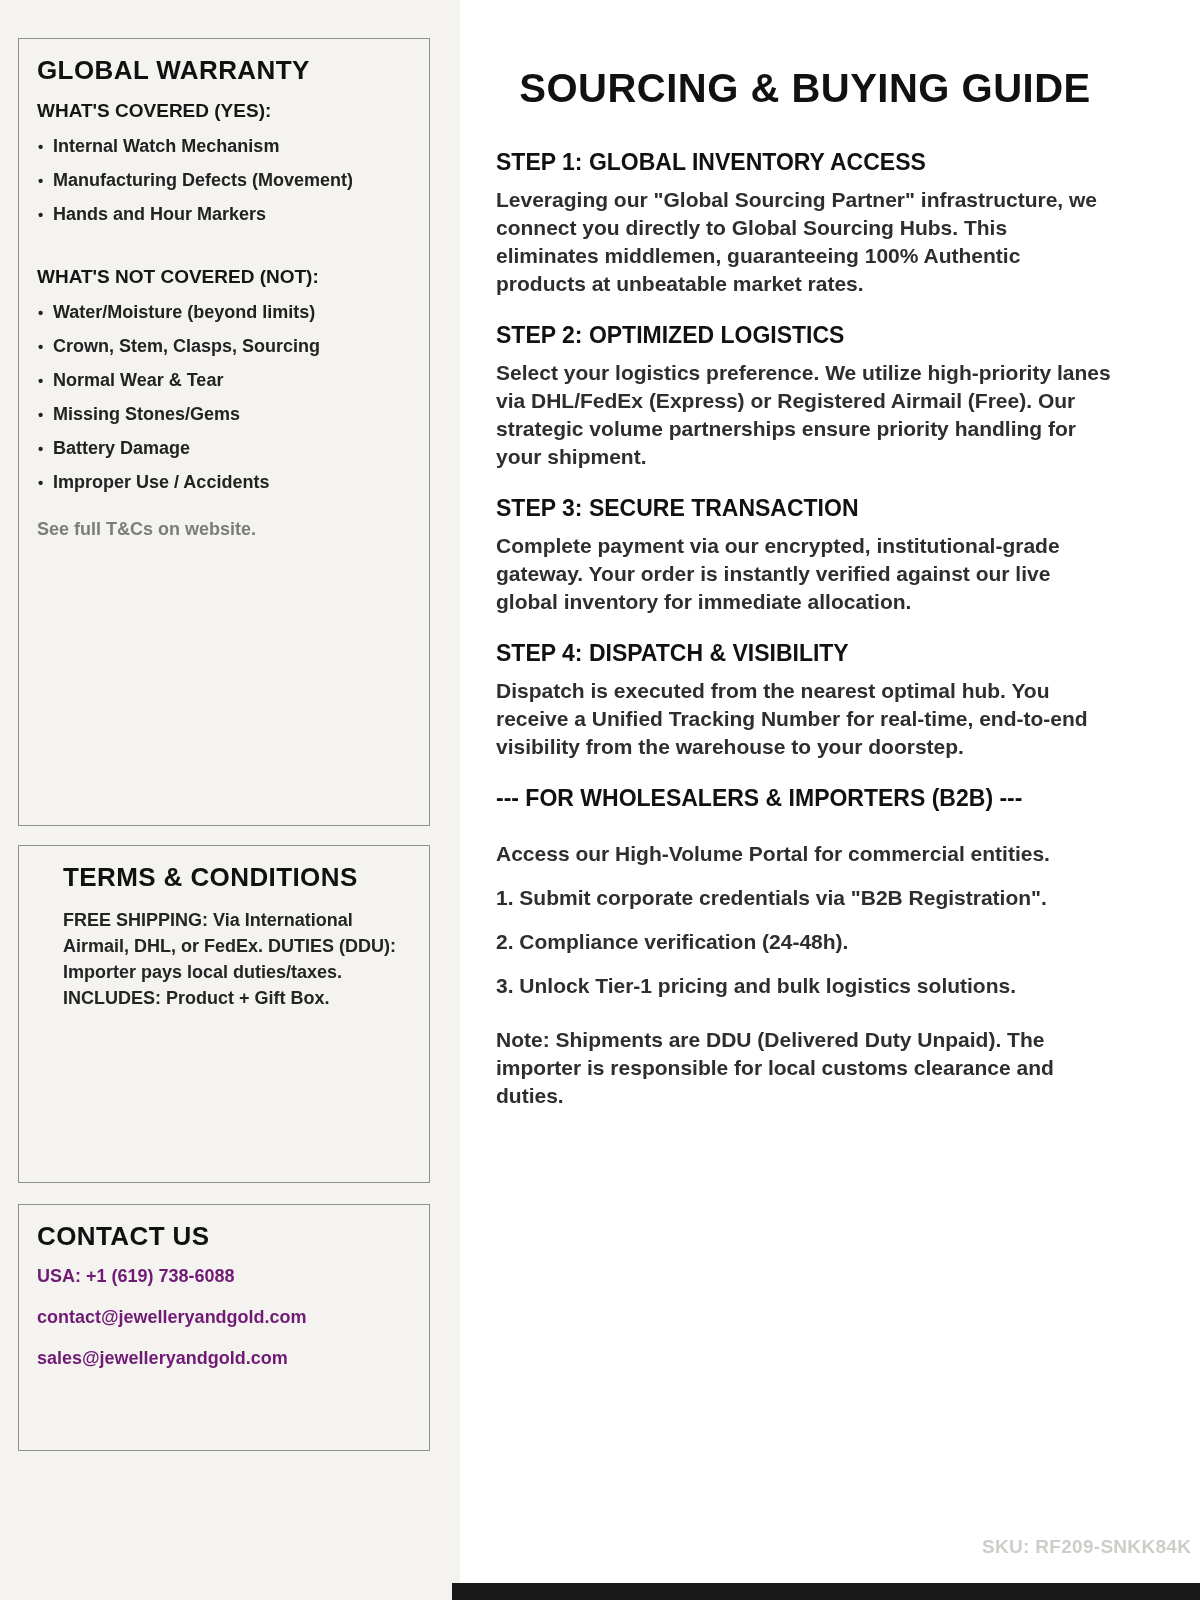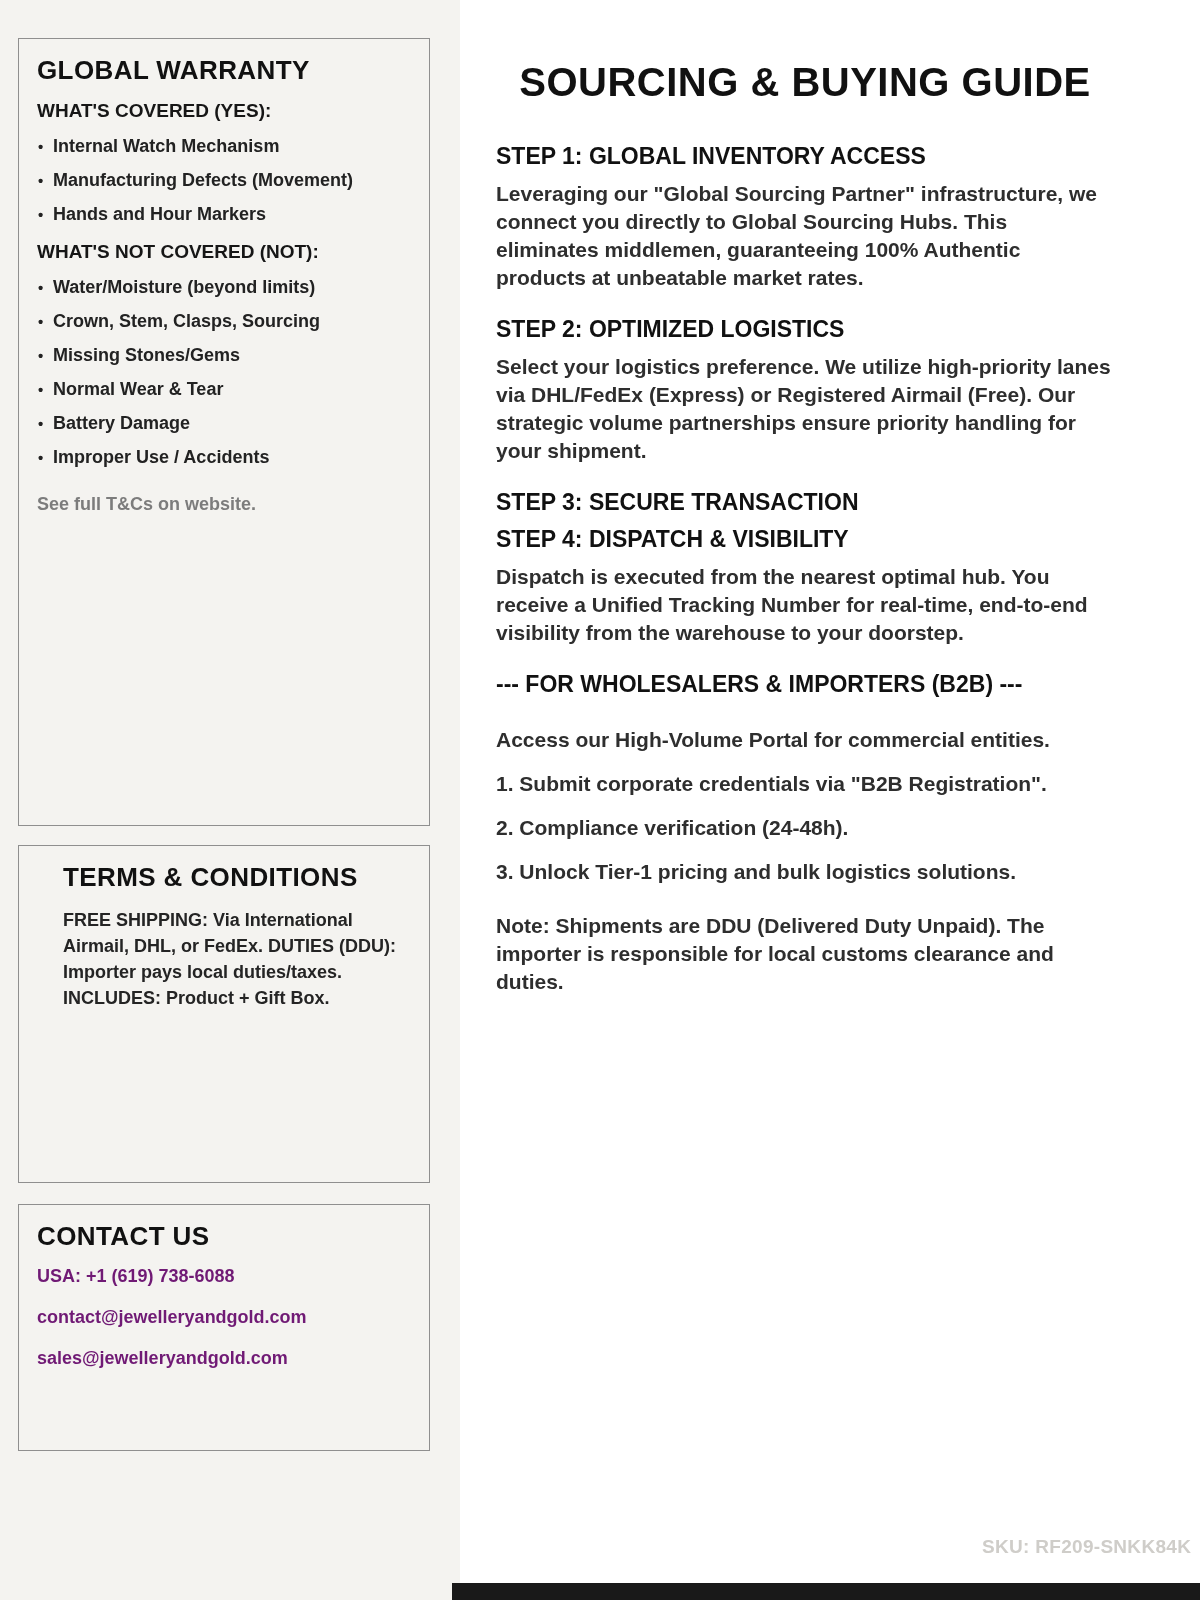--- a/index.html
+++ b/index.html
@@ -43,21 +43,21 @@
     color: #111111;
     letter-spacing: 0.4px;
     margin-bottom: 14px;
   }
   .box h3 {
     font-size: 19px;
     font-weight: bold;
     color: #161616;
     margin-bottom: 14px;
   }
-  .bullets { list-style: none; margin-bottom: 16px; }
+  .bullets { list-style: none; margin-bottom: 41px; }
   .bullets li {
     position: relative;
     font-size: 18px;
     font-weight: bold;
     color: #222222;
     line-height: 21px;
     padding-left: 16px;
     margin-bottom: 13px;
   }
   .bullets li::before {
@@ -84,21 +84,21 @@
   .contact-line {
     font-size: 18px;
     font-weight: bold;
     color: #701a75;
     margin-bottom: 20px;
   }
 
   
   .main {
     position: absolute;
-    left: 452px; top: 6px;
+    left: 452px; top: 12px;
     width: 720px;
     padding: 54px 58px 0 44px;
   }
   .main-title {
     text-align: center;
     font-size: 40px;
     font-weight: bold;
     color: #111111;
     letter-spacing: 0.5px;
     margin-bottom: 38px;
@@ -170,22 +170,22 @@
       <h3>WHAT'S COVERED (YES):</h3>
       <ul class="bullets">
         <li>Internal Watch Mechanism</li>
         <li>Manufacturing Defects (Movement)</li>
         <li>Hands and Hour Markers</li>
       </ul>
       <h3>WHAT'S NOT COVERED (NOT):</h3>
       <ul class="bullets last">
         <li>Water/Moisture (beyond limits)</li>
         <li>Crown, Stem, Clasps, Sourcing</li>
+        <li>Normal Wear &amp; Tear</li>
         <li>Missing Stones/Gems</li>
-        <li>Normal Wear &amp; Tear</li>
         <li>Battery Damage</li>
         <li>Improper Use / Accidents</li>
       </ul>
       <p class="footnote">See full T&amp;Cs on website.</p>
     </section>
 
     <section class="box box-terms">
       <h2>TERMS &amp; CONDITIONS</h2>
       <p class="terms-body">FREE SHIPPING: Via International Airmail, DHL, or FedEx.  DUTIES (DDU): Importer pays local duties/taxes.  INCLUDES: Product + Gift Box.</p>
     </section>
@@ -207,20 +207,21 @@
       <p class="step-body">Leveraging our "Global Sourcing Partner" infrastructure, we connect you directly to Global Sourcing Hubs. This eliminates middlemen, guaranteeing 100% Authentic products at unbeatable market rates.</p>
     </section>
 
     <section class="step">
       <h2 class="step-heading">STEP 2: OPTIMIZED LOGISTICS</h2>
       <p class="step-body">Select your logistics preference. We utilize high-priority lanes via DHL/FedEx (Express) or Registered Airmail (Free). Our strategic volume partnerships ensure priority handling for your shipment.</p>
     </section>
 
     <section class="step">
       <h2 class="step-heading">STEP 3: SECURE TRANSACTION</h2>
+      <p class="step-body">Complete payment via our encrypted, institutional-grade gateway. Your order is instantly verified against our live global inventory for immediate allocation.</p>
     </section>
 
     <section class="step">
       <h2 class="step-heading">STEP 4: DISPATCH &amp; VISIBILITY</h2>
       <p class="step-body">Dispatch is executed from the nearest optimal hub. You receive a Unified Tracking Number for real-time, end-to-end visibility from the warehouse to your doorstep.</p>
     </section>
 
     <section class="b2b">
       <h2 class="b2b-heading">--- FOR WHOLESALERS &amp; IMPORTERS (B2B) ---</h2>
       <p class="b2b-text">Access our High-Volume Portal for commercial entities.</p>

